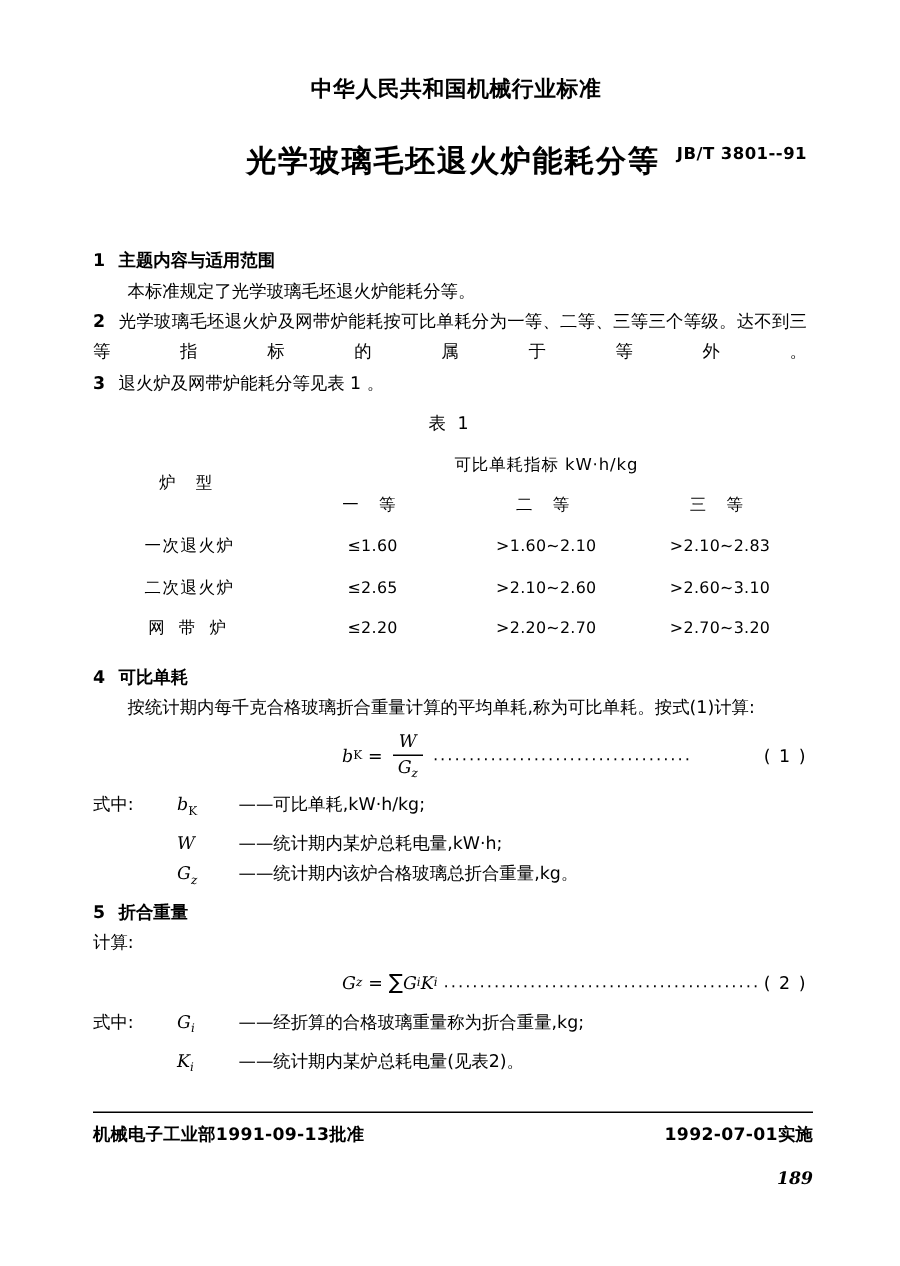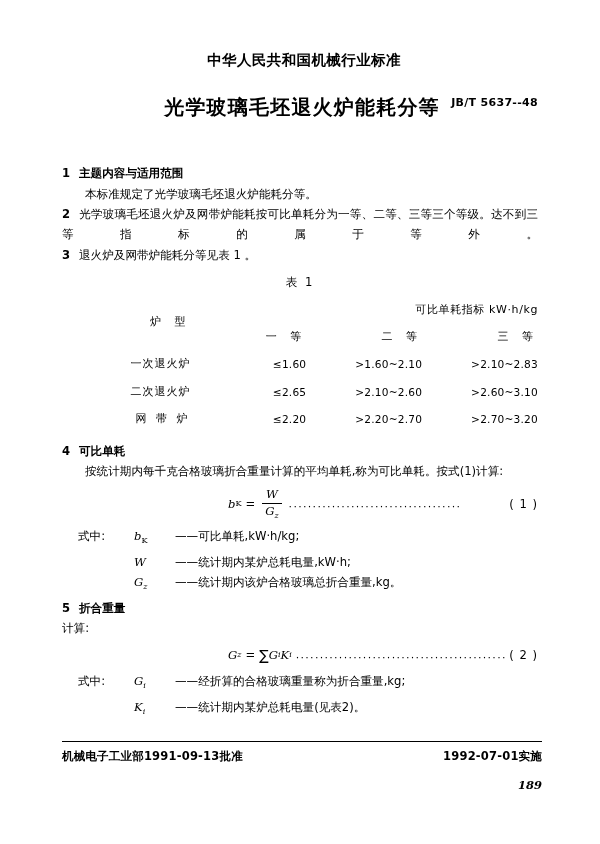--- a/index.html
+++ b/index.html
@@ -98,21 +98,21 @@
     letter-spacing: 2px;
   }
   table.spec {
     width: 100%;
     border-collapse: collapse;
     font-size: 11px;
     table-layout: fixed;
   }
   table.spec td, table.spec th {
     padding: 3.5px 0;
-    text-align: right;
+    text-align: center;
     font-weight: normal;
     vertical-align: middle;
     border: 0;
   }
   .tb-top { border-top: 1.7px solid #000; }
   .tb-bot { border-bottom: 1.7px solid #000; }
   .row-line { border-bottom: 0.7px solid #555; }
   .hdr-line { border-bottom: 0.7px solid #555; }
   .vline { border-left: 0.8px solid #444; }
   .col-type { width: 27%; }
@@ -161,21 +161,21 @@
   }
   .eq-no { white-space: nowrap; letter-spacing: 1px; }
 
   
   .defs { margin: 1px 0 0 0; }
   .def-row {
     display: flex;
     font-size: 11.6px;
     line-height: 20.3px;
   }
-  .def-label { width: 48px; flex: none; margin-left: 16px; }
+  .def-label { width: 48px; flex: none; }
   .def-sym { width: 41px; flex: none; text-align: left; padding-left: 8px; }
   .def-text { flex: 1; }
 
   
   .footer {
     position: absolute;
     left: 62px;
     right: 58px;
     bottom: 52px;
   }
@@ -199,21 +199,21 @@
     font-family: "DejaVu Serif", "Liberation Serif", serif;
   }
 </style>
 </head>
 <body>
 
 <div class="page">
 
   <div class="header-block">
     <div class="org-line">中华人民共和国机械行业标准</div>
-    <div class="std-no">JB/T 5637--48</div>
+    <div class="std-no">JB/T 3801--91</div>
     <div class="doc-title">光学玻璃毛坯退火炉能耗分等</div>
   </div>
 
   <div class="body-block">
 
     <div class="clause-line">
       <span class="clause-num">1</span><span class="clause-head">主题内容与适用范围</span>
     </div>
     <div class="para">本标准规定了光学玻璃毛坯退火炉能耗分等。</div>
 

